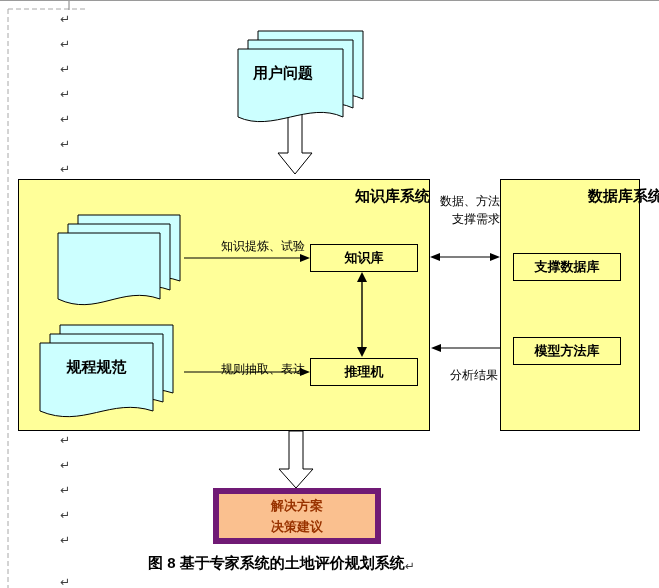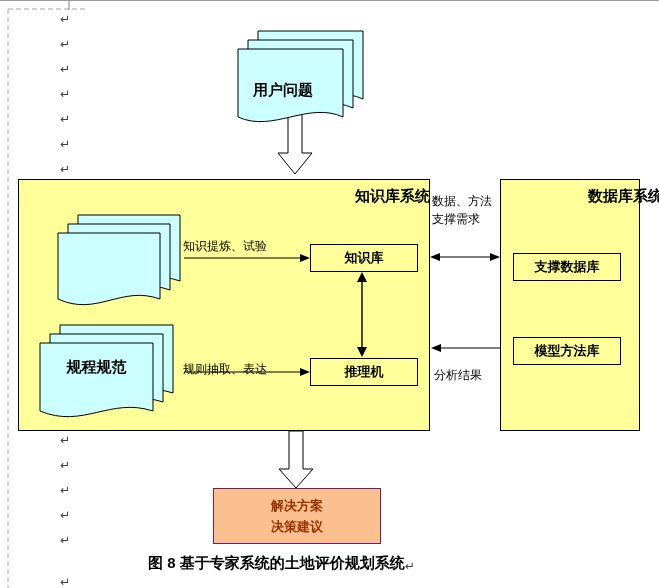--- a/index.html
+++ b/index.html
@@ -11,25 +11,25 @@
   #diagram-svg{position:absolute;left:0;top:0;width:659px;height:588px;}
   .region{position:absolute;background:#FFFF99;border:1px solid #000;box-sizing:border-box;}
   .label{position:absolute;}
   .box-title{font-weight:bold;font-size:15px;text-align:right;}
   .doc-label{font-weight:bold;font-size:15px;text-align:center;line-height:18px;}
   .small-box{
     position:absolute;background:#FFFF99;border:1px solid #000;box-sizing:border-box;
     display:flex;align-items:center;justify-content:center;
     font-weight:bold;font-size:13px;
   }
-  .note{font-size:12px;text-align:left;line-height:15px;}
+  .note{font-size:12px;text-align:right;line-height:15px;}
   .pmark{position:absolute;left:60px;font-size:12px;color:#404040;line-height:12px;}
   .solution{
     position:absolute;left:213px;top:487px;width:168px;height:56px;
-    background:#FAC08F;border:1px solid #701a75;box-sizing:border-box;
+    background:#FAC08F;border:6px solid #701a75;box-sizing:border-box;
     display:flex;flex-direction:column;align-items:center;justify-content:center;
     color:#993300;font-weight:bold;font-size:13px;line-height:21px;
   }
   .caption-row{
     position:absolute;left:148px;top:553px;display:flex;align-items:flex-end;
   }
   .caption-text{font-weight:bold;font-size:15px;}
   .caption-row .inline-mark{font-size:12px;color:#404040;}
 </style>
 </head>
@@ -91,21 +91,21 @@
       <polygon points="430,256 440,252 440,260" stroke="none"></polygon>
       <polygon points="500,256 490,252 490,260" stroke="none"></polygon>
     </g>
 
     <g stroke="#000" stroke-width="1.2" fill="#000">
       <line x1="440" y1="347" x2="500" y2="347"></line>
       <polygon points="431,347 441,343 441,351" stroke="none"></polygon>
     </g>
   </svg>
 
-  <div class="label doc-label" style="left:238px;top:63px;width:90px;margin-top:17px;">用户问题</div>
+  <div class="label doc-label" style="left:238px;top:63px;width:90px;">用户问题</div>
 
   <div class="label box-title" style="left:18px;top:186px;width:412px;">知识库系统</div>
   <div class="label box-title" style="left:500px;top:186px;width:140px;padding-left:23px;">数据库系统</div>
 
   <div class="label doc-label" style="left:40px;top:357px;width:113px;">规程规范</div>
 
   <div class="label note" style="left:183px;top:238px;width:122px;">知识提炼、试验</div>
   <div class="label note" style="left:183px;top:361px;width:122px;">规则抽取、表达</div>
 
   <div class="small-box" style="left:310px;top:243px;width:108px;height:28px;">知识库</div>

